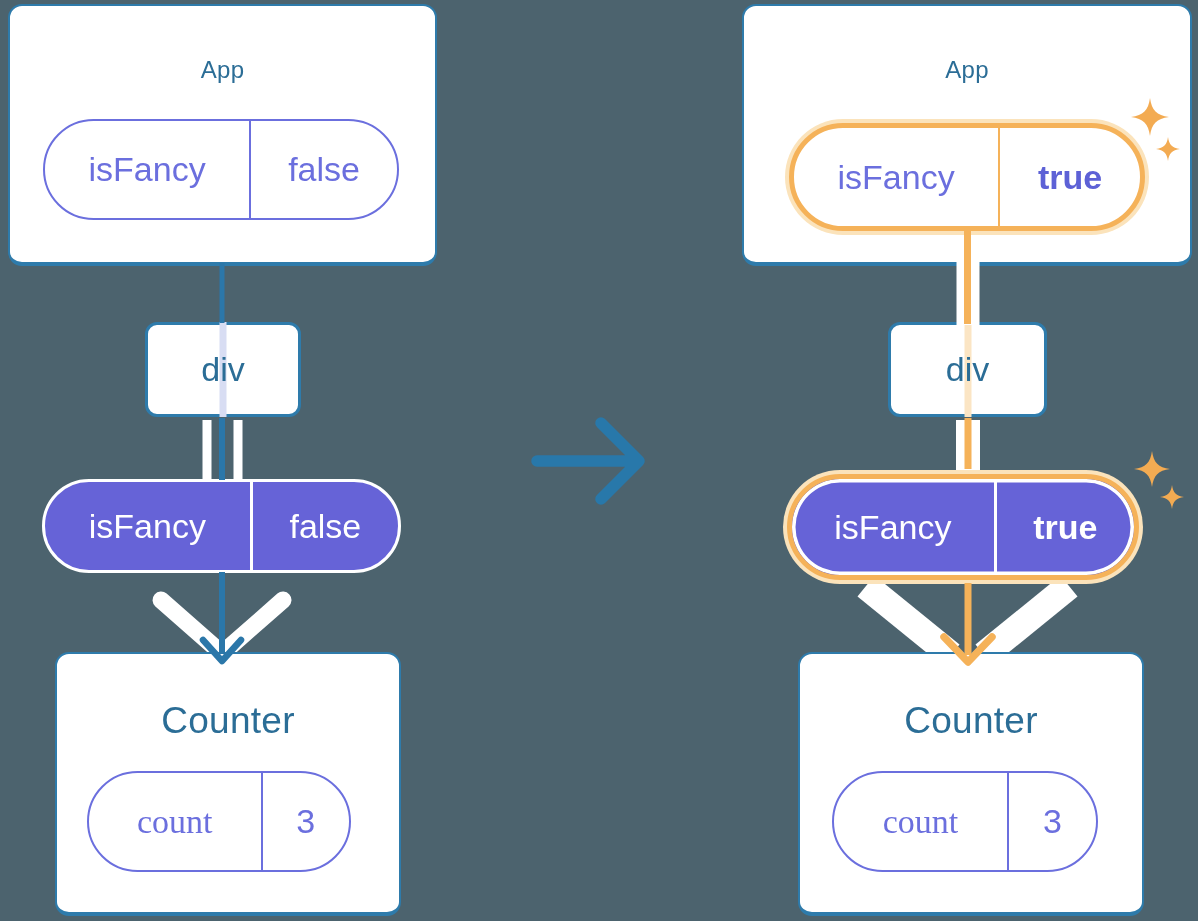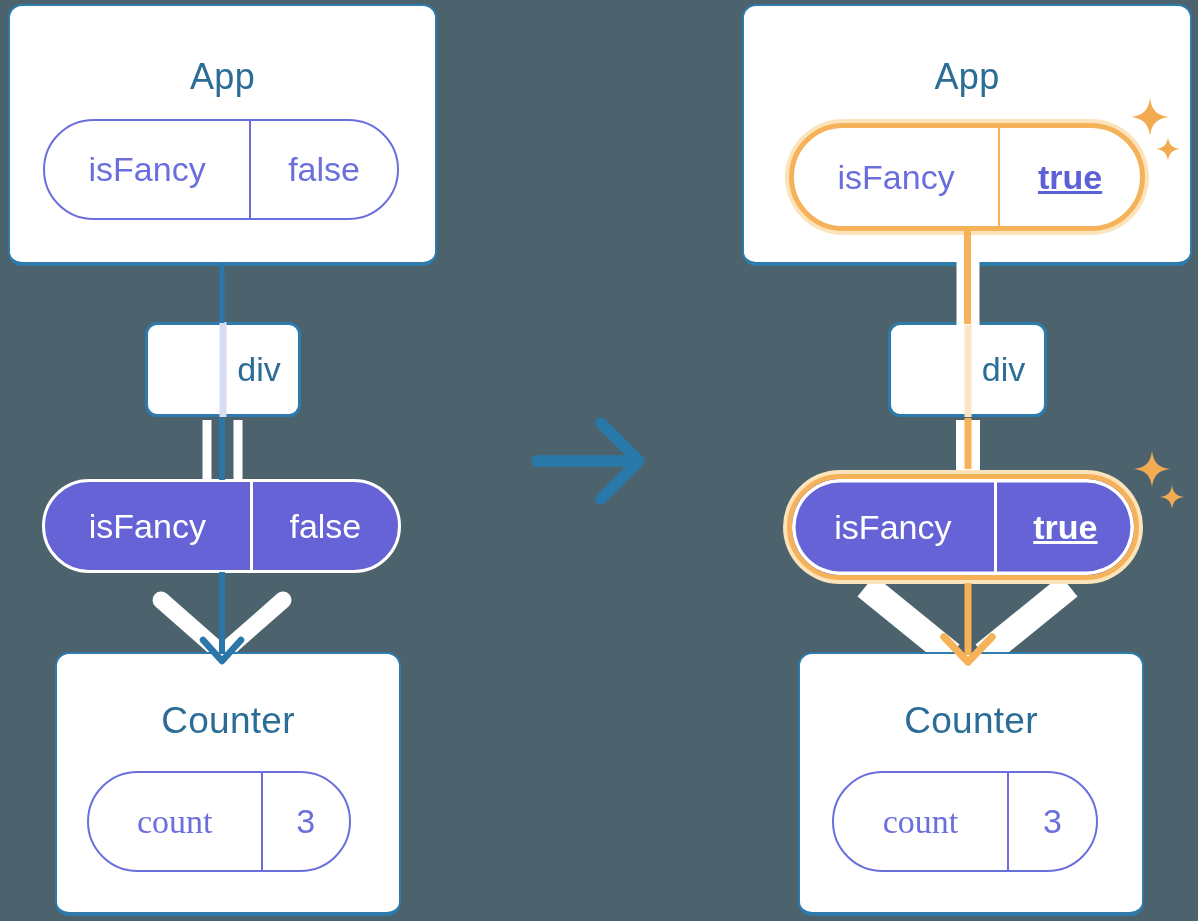--- a/index.html
+++ b/index.html
@@ -14,26 +14,26 @@
   .over{z-index:3;}
 
   .card{
     position:absolute;background:#fff;
     border:2.5px solid #2E7BAB;border-bottom-width:4px;
     border-radius:14px;box-sizing:border-box;
   }
   .card.small{border-width:3px;border-radius:12px;}
   .card-title{
     position:absolute;left:0;width:100%;text-align:center;
-    color:#2B6D96;font-size:36px;font-weight:500;letter-spacing:.3px;
+    color:#2B6D96;font-size:24px;font-weight:500;letter-spacing:.3px;
   }
   .node-label{
     position:absolute;left:0;top:0;width:100%;height:100%;
     display:flex;align-items:center;justify-content:center;
-    color:#2B6D96;font-size:34px;font-weight:500;z-index:1;padding-left:36px;
+    color:#2B6D96;font-size:34px;font-weight:500;z-index:1;
   }
   .through-line{
     position:absolute;left:50%;top:-3px;bottom:-3px;width:7px;
     transform:translateX(-50%);z-index:0;
   }
   .through-line.lavender{background:#D8DDF3;}
   .through-line.peach{background:#FBE5C4;}
 
   
   .pill-outline{
@@ -59,21 +59,21 @@
   
   .glow-outline{
     border:5px solid #F5B259;border-radius:60px;
     box-shadow:0 0 0 4px #FBE3BB;color:#6B6FDE;
   }
   .glow-outline .cell.key{width:59%;border-right:2.5px solid #F5B259;}
   .glow-filled{
     border:5px solid #F5B259;border-radius:60px;
     box-shadow:0 0 0 4px #FBE3BB, inset 0 0 0 3.5px #fff;
   }
-  .bold-val{font-weight:700;text-decoration:underline;}
+  .bold-val{font-weight:700;}
   .glow-outline .bold-val{color:#5D61D6;}
 </style>
 </head>
 <body>
 
 <div class="canvas">
 
   <svg class="layer under" viewBox="0 0 1198 921">
     <line x1="161" y1="600" x2="219" y2="651" stroke="#fff" stroke-width="17" stroke-linecap="round"></line>
     <line x1="283" y1="600" x2="225" y2="651" stroke="#fff" stroke-width="17" stroke-linecap="round"></line>

